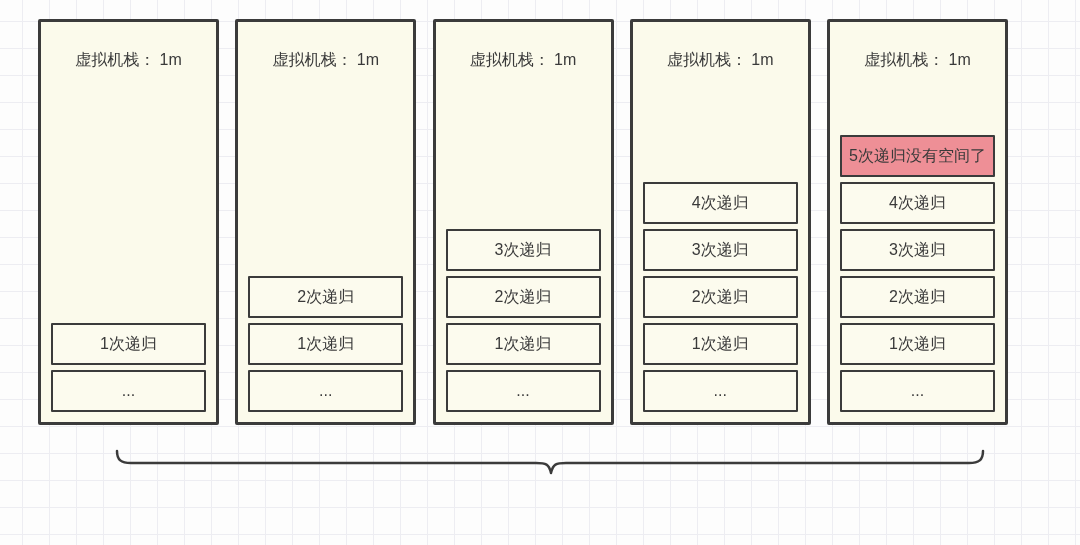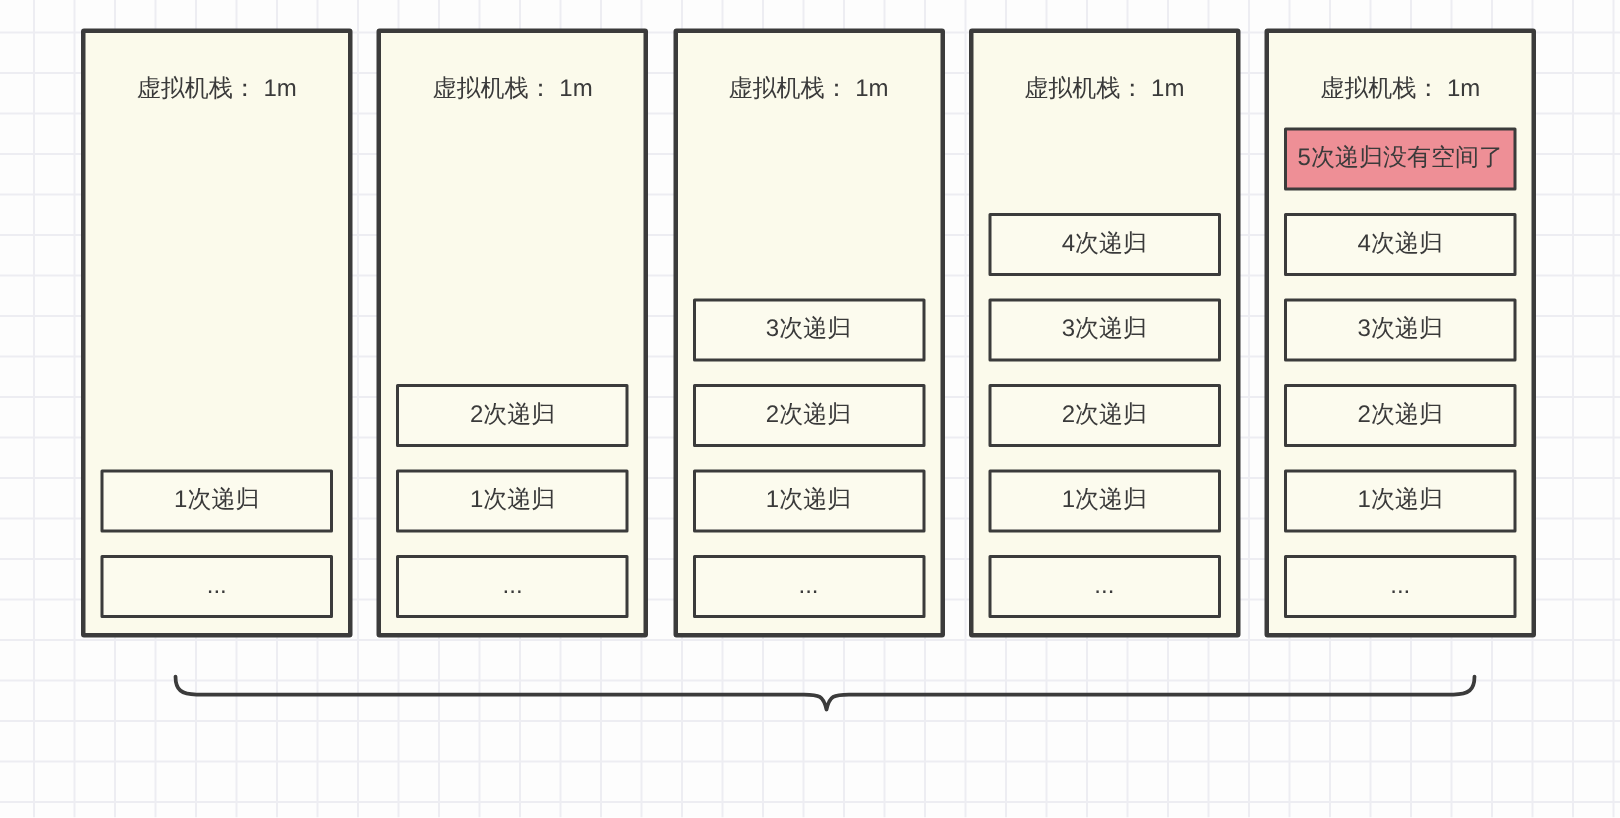--- a/index.html
+++ b/index.html
@@ -22,21 +22,21 @@
     width:1080px;height:545px;
     background-color:var(--canvas);
     background-image:
       linear-gradient(var(--grid-line) 1px, transparent 1px),
       linear-gradient(90deg, var(--grid-line) 1px, transparent 1px);
     background-size:27px 27px;
     background-position:-5px -6px;
   }
   .stacks-row{
     position:absolute;
-    left:26px;top:19px;
+    left:10px;top:19px;
     width:998px;height:304px;
     display:flex;
     justify-content:space-between;
     padding-left:28px;
   }
   .stack{
     width:181px;height:406px;
     background:var(--stack-fill);
     border:3px solid var(--border);
     border-radius:2px;
@@ -47,21 +47,21 @@
     margin-top:27px;
     text-align:center;
     font-size:16px;
     line-height:22px;
     white-space:nowrap;
   }
   .spacer{flex:1 1 auto;min-height:8px;}
   .frames{
     display:flex;
     flex-direction:column;
-    gap:15px;
+    gap:5px;
     padding:0 10px 10px 10px;
   }
   .frame{
     min-height:42px;
     border:2.5px solid var(--border);
     border-radius:1px;
     background:var(--frame-fill);
     display:flex;
     align-items:center;
     justify-content:center;

